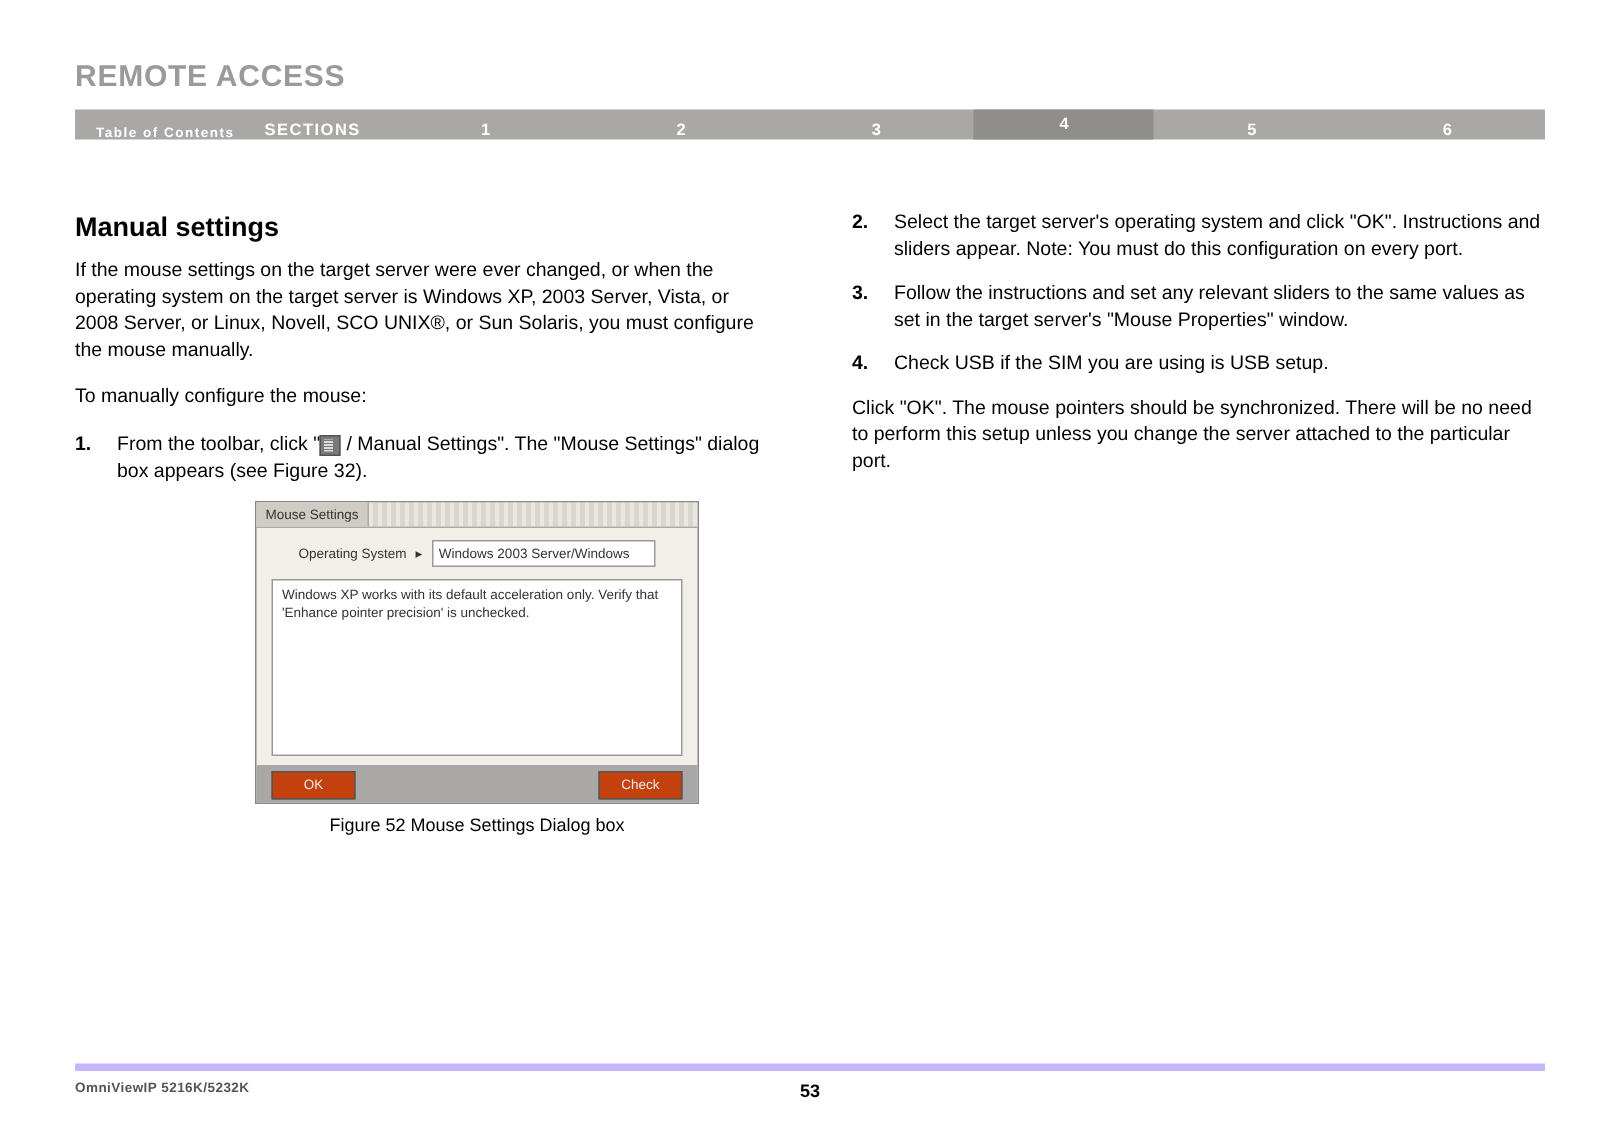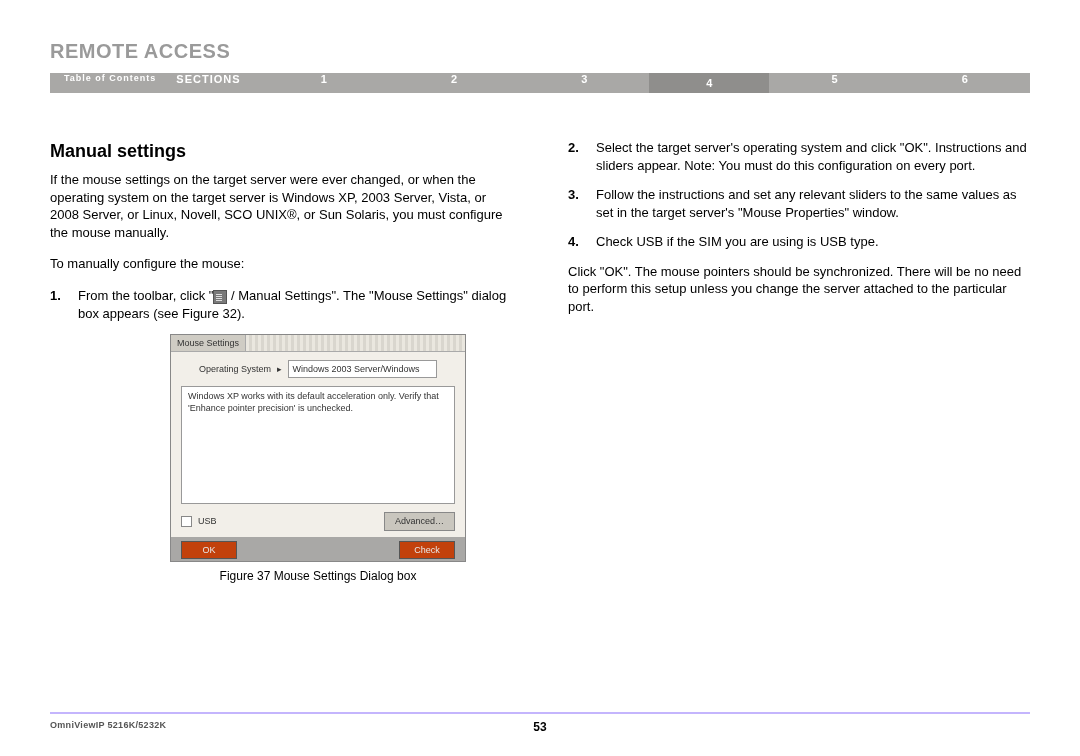--- a/index.html
+++ b/index.html
@@ -18,21 +18,21 @@
     font-size: 20px;
     font-weight: bold;
     color: #9a9a9a;
     letter-spacing: 0.5px;
     margin-bottom: 10px;
   }
   .nav-bar {
     background: #a9a8a6;
     height: 20px;
     display: flex;
-    align-items: flex-start;
+    align-items: flex-end;
     font-size: 10px;
     color: #fff;
     font-weight: bold;
   }
   .nav-toc {
     padding: 0 14px;
     letter-spacing: 1px;
     font-size: 9px;
   }
   .nav-sections {
@@ -173,21 +173,21 @@
   .caption {
     text-align: center;
     font-size: 12px;
     margin-top: 6px;
   }
   .footer {
     position: absolute;
     bottom: 26px;
     left: 50px;
     right: 50px;
-    border-top: 2px solid #c4b5fd;
+    border-top: 5px solid #c4b5fd;
     padding-top: 6px;
     display: flex;
     font-size: 9px;
     color: #555;
     text-align: right;
   }
   .footer-product { font-weight: bold; letter-spacing: 0.3px; }
   .footer-page {
     position: absolute;
     left: 50%;
@@ -234,49 +234,42 @@
             <span class="titlebar-text">Mouse Settings</span>
           </div>
           <div class="os-row">
             <span>Operating System</span>
             <span>▸</span>
             <div class="os-field">
               <span>Windows 2003 Server/Windows</span>
             </div>
           </div>
           <div class="msg-box">Windows XP works with its default acceleration only. Verify that 'Enhance pointer precision' is unchecked.</div>
-          <div class="bottom-row">
-            <div class="usb-check">
-              <span class="checkbox"></span>
-              <span>USB</span>
-            </div>
-            <div class="btn">Advanced…</div>
-          </div>
           <div class="ok-row">
             <div class="btn">OK</div>
             <div class="btn">Check</div>
           </div>
         </div>
-        <div class="caption">Figure 37 Mouse Settings Dialog box</div>
+        <div class="caption">Figure 52 Mouse Settings Dialog box</div>
       </div>
     </div>
 
     <div class="col col-right">
       <ol class="steps">
         <li>
           <span class="num">2.</span>
           <span class="step-text">Select the target server's operating system and click "OK". Instructions and sliders appear. Note: You must do this configuration on every port.</span>
         </li>
         <li>
           <span class="num">3.</span>
           <span class="step-text">Follow the instructions and set any relevant sliders to the same values as set in the target server's "Mouse Properties" window.</span>
         </li>
         <li>
           <span class="num">4.</span>
-          <span class="step-text">Check USB if the SIM you are using is USB type.</span>
+          <span class="step-text">Check USB if the SIM you are using is USB setup.</span>
         </li>
       </ol>
       <p class="para">Click "OK". The mouse pointers should be synchronized. There will be no need to perform this setup unless you change the server attached to the particular port.</p>
     </div>
   </div>
 </div>
 
 <div class="footer">
   <span class="footer-product">OmniViewIP 5216K/5232K</span>
   <span class="footer-page">53</span>

